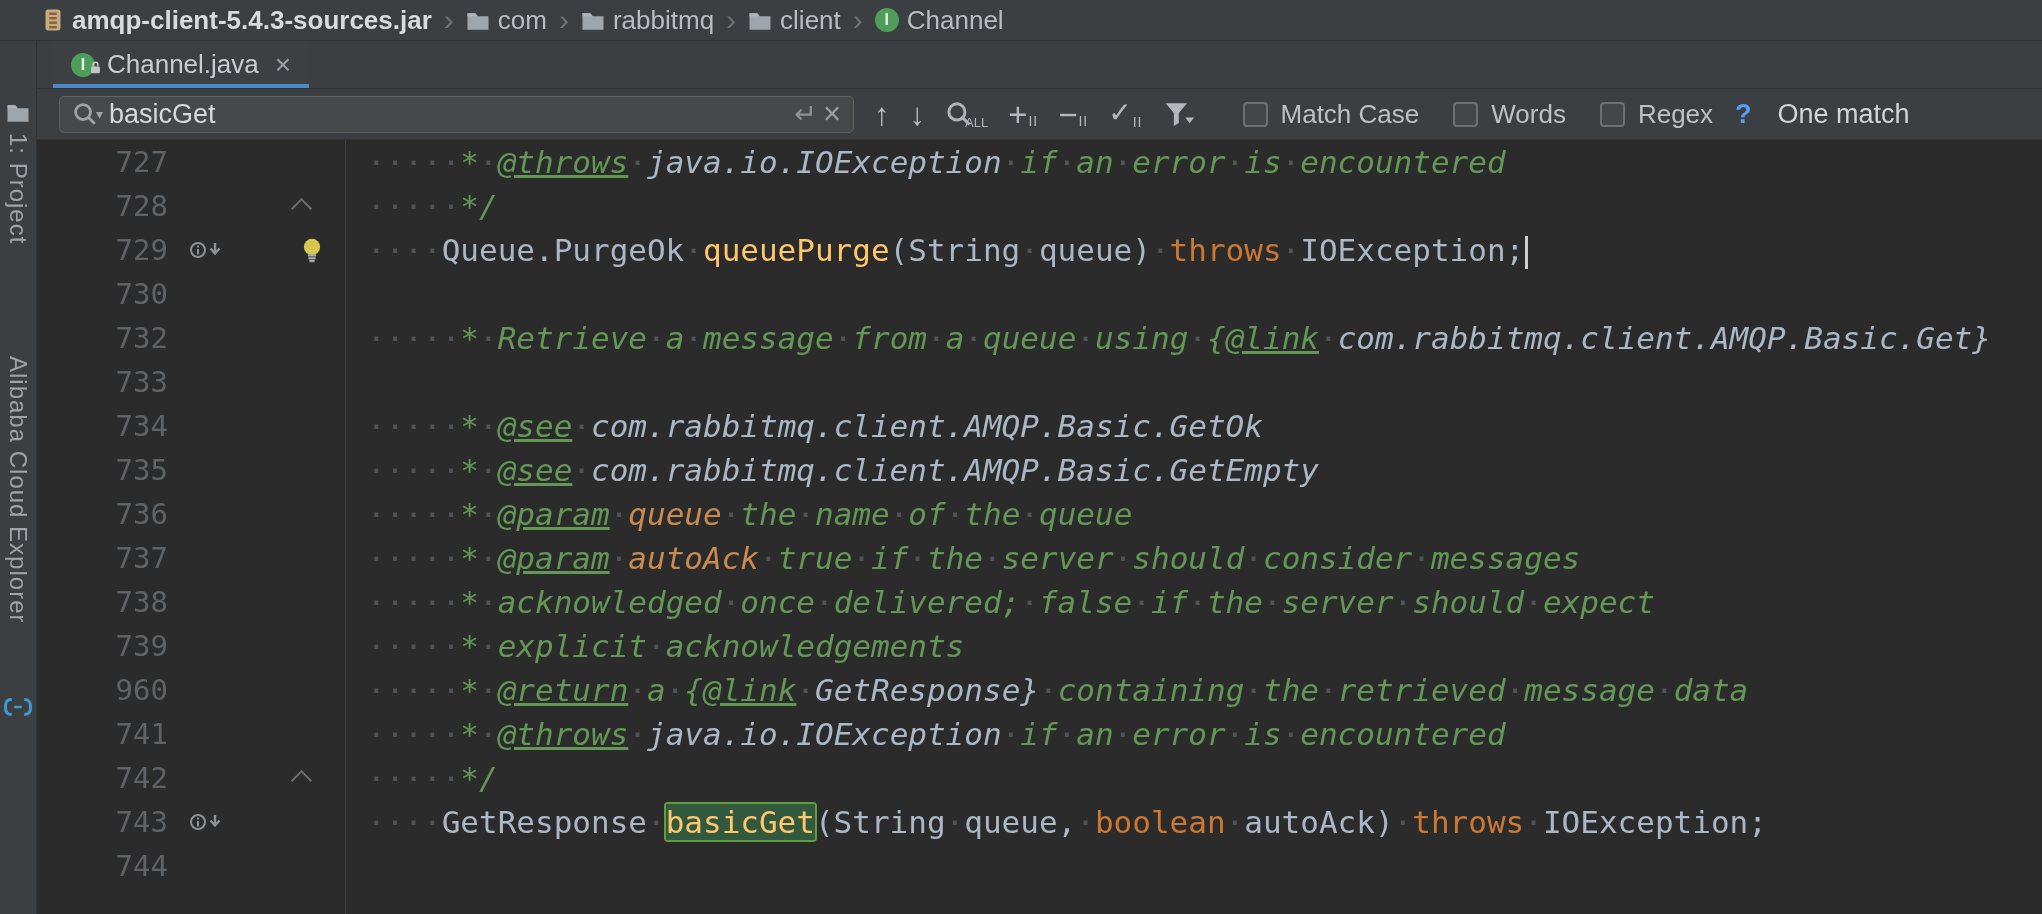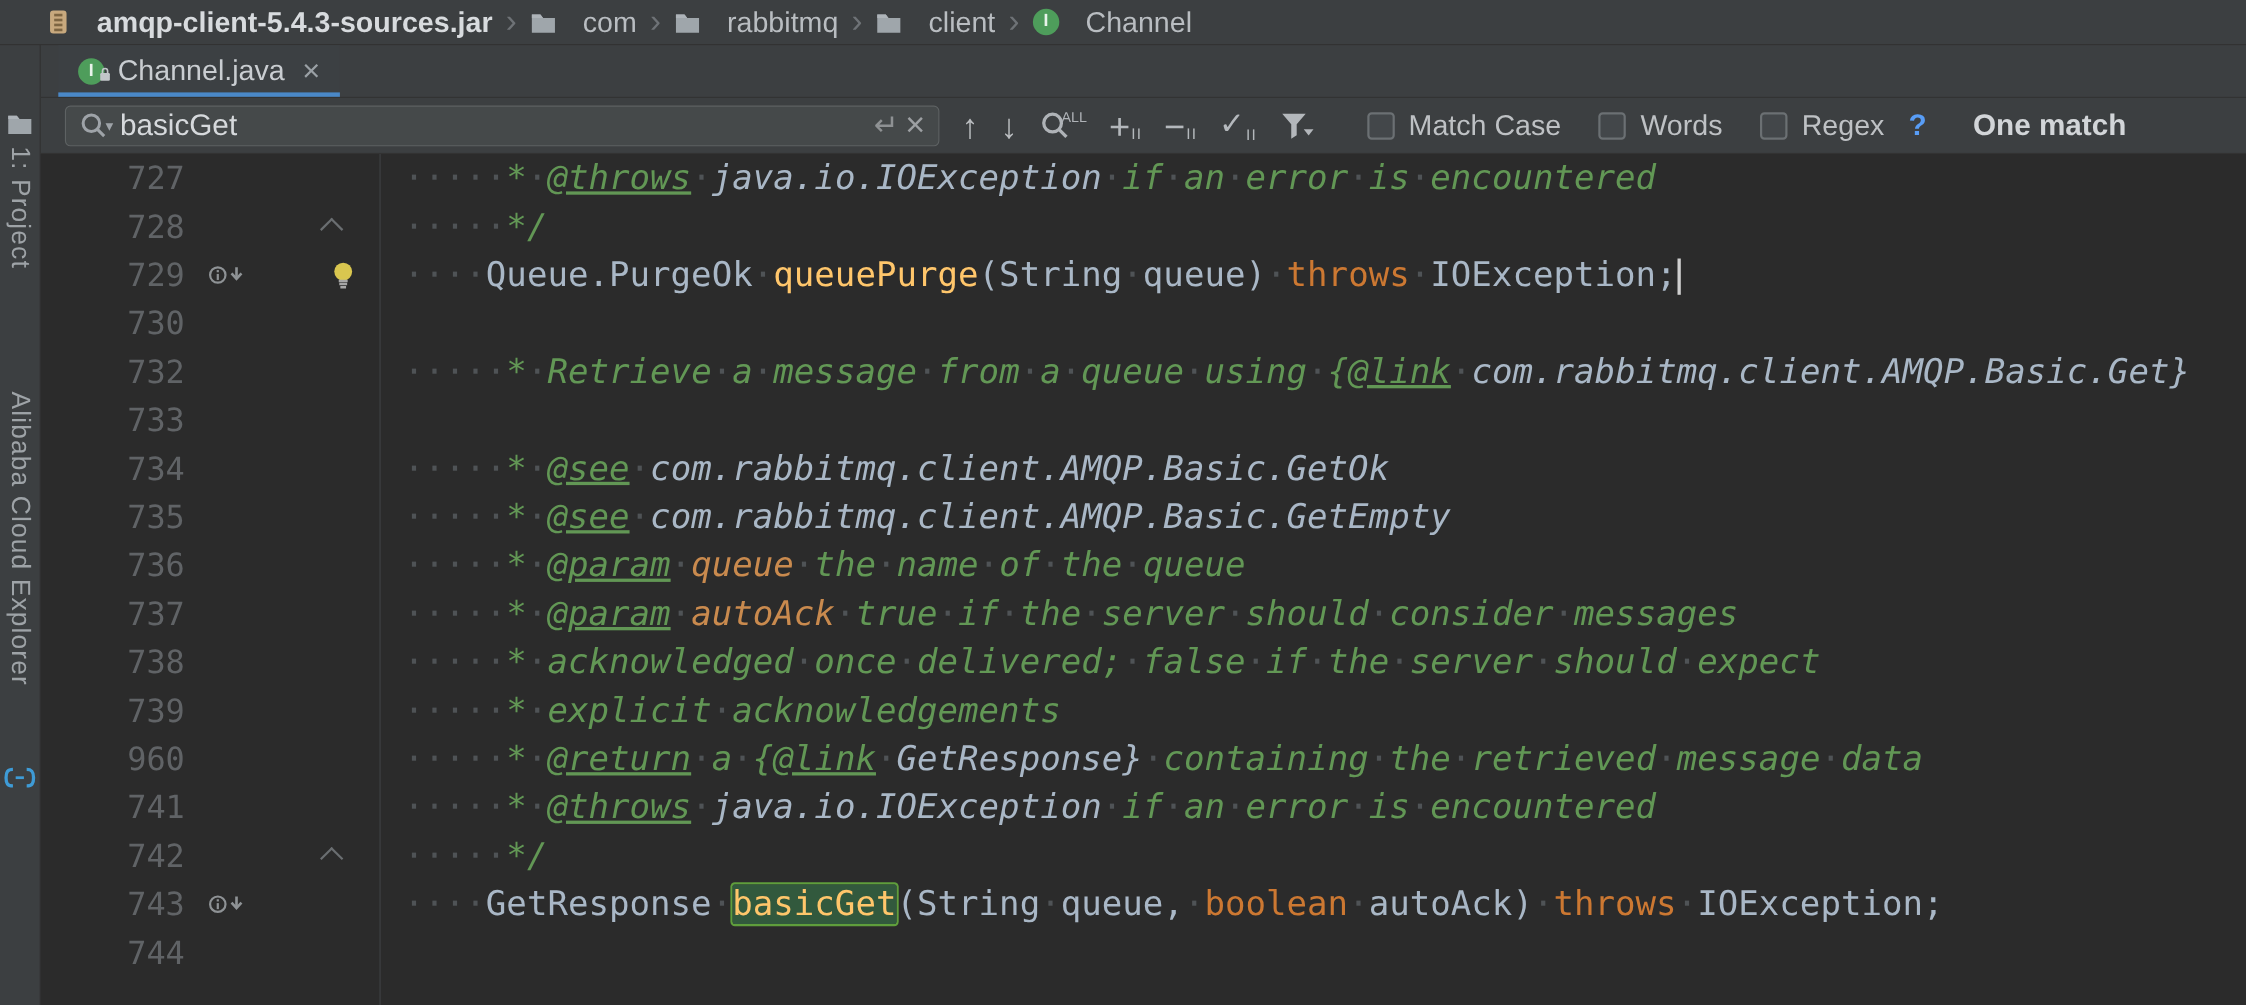--- a/index.html
+++ b/index.html
@@ -7,21 +7,21 @@
   .app {
     width:2042px; height:914px; overflow:hidden; position:relative;
     background:var(--editor-bg,#2B2B2B);
     font-family:"Liberation Sans",sans-serif; color:#BBBEC1;
   }
   
   .breadcrumb-bar {
     height:41px; background:var(--bar-bg,#3C3F41); border-bottom:1px solid var(--border,#323232);
     display:flex; align-items:center; padding-left:34px; font-size:26px; gap:2px;
   }
-  .crumb { display:flex; align-items:center; gap:24px; color:#B9BDC1; padding:0 8px; cursor:default; }
+  .crumb { display:flex; align-items:center; gap:8px; color:#B9BDC1; padding:0 8px; cursor:default; }
   .crumb.bold .crumb-label { color:#D8DBDE; font-weight:bold; }
   .crumb-sep { color:#6E7276; font-size:30px; margin:0 2px; }
   .icn { display:inline-flex; align-items:center; }
   .if-badge {
     width:24px; height:24px; border-radius:50%; background:#4E9D5B; color:#E8F3EA;
     font-size:16px; font-weight:bold; display:inline-flex; align-items:center; justify-content:center;
   }
   
   .body-row { display:flex; height:873px; }
   .stripe { width:37px; flex:none; background:var(--bar-bg,#3C3F41); border-right:1px solid var(--border,#323232); position:relative; }
@@ -39,26 +39,26 @@
   .find-bar { height:51px; background:var(--bar-bg,#3C3F41); border-bottom:1px solid var(--border,#323232); display:flex; align-items:center; padding-left:22px; font-size:26px; gap:20px; }
   .find-field { width:795px; height:37px; flex:none; background:#45494A; border:1px solid #5E6263; border-radius:5px; display:flex; align-items:center; padding:0 12px; gap:6px; }
   .mini-arrow { font-size:14px; color:#9EA3A8; margin-left:-2px; }
   .find-input { flex:1; background:transparent; border:none; outline:none; color:#D6D9DC; font-size:27px; font-family:"Liberation Sans",sans-serif; }
   .fb-icon { color:#8E9193; display:inline-flex; align-items:center; font-size:27px; }
   .clearx { font-size:31px; color:#9DA0A3; }
   .fb-btn { display:inline-flex; align-items:flex-start; color:#B9BCBF; font-size:31px; line-height:1; cursor:default; }
   .big { font-size:33px; color:#B4B8BC; }
   .chk { font-size:28px; }
   .subii { font-size:14px; color:#B4B8BC; letter-spacing:1px; margin-top:16px; margin-left:1px; }
-  .all-label { font-size:13px; color:#AFB3B7; margin-left:-8px; }
+  .all-label { font-size:13px; color:#AFB3B7; margin-top:16px; margin-left:-8px; }
   .find-options { display:flex; gap:34px; margin-left:28px; }
   .cb { display:flex; align-items:center; gap:13px; color:#BEC1C4; font-size:26px; cursor:default; }
   .cbbox { width:25px; height:25px; background:#43474A; border:2px solid #6B7073; border-radius:4px; flex:none; }
   .help { color:#589DF6; font-weight:bold; font-size:27px; margin-left:2px; }
-  .status { color:#D2D5D8; font-weight:bold; font-size:27px; margin-left:22px; }
+  .status { color:#D2D5D8; font-weight:normal; font-size:27px; margin-left:6px; }
   
   .editor { flex:1; position:relative; overflow:hidden; font-family:"DejaVu Sans Mono","Liberation Mono",monospace; font-size:31px; background:var(--editor-bg,#2B2B2B); }
   .editor::before { content:""; position:absolute; left:308px; top:0; bottom:0; width:1px; background:#3F4244; }
   .line { display:flex; height:44px; line-height:44px; position:relative; }
   .ln { width:131px; flex:none; text-align:right; color:var(--line-number,#606366); font-size:29px; }
   .gmid { width:80px; flex:none; display:flex; align-items:center; padding-left:20px; }
   .gfold { width:97px; flex:none; position:relative; }
   .chev { position:absolute; left:46px; width:15px; height:15px; border-style:solid; border-color:#6A6E71; border-width:2.5px 2.5px 0 0; }
   .chev.up { top:17px; transform:rotate(-45deg); }
   .chev.down { top:11px; transform:rotate(135deg); }

